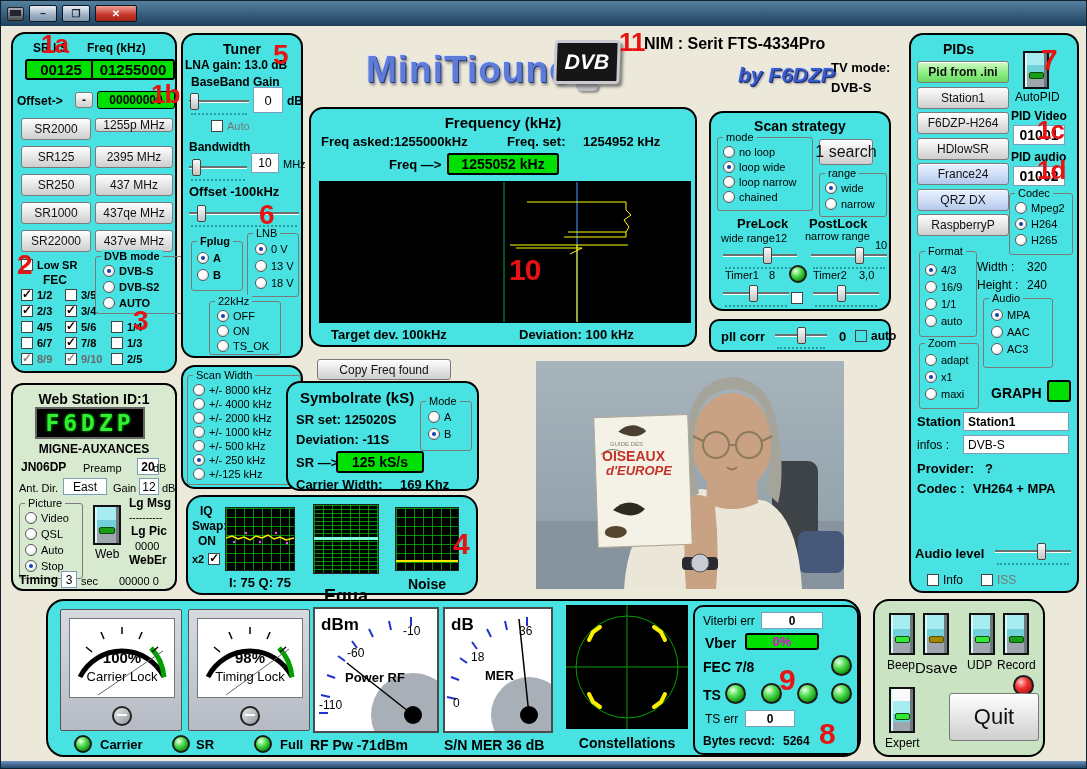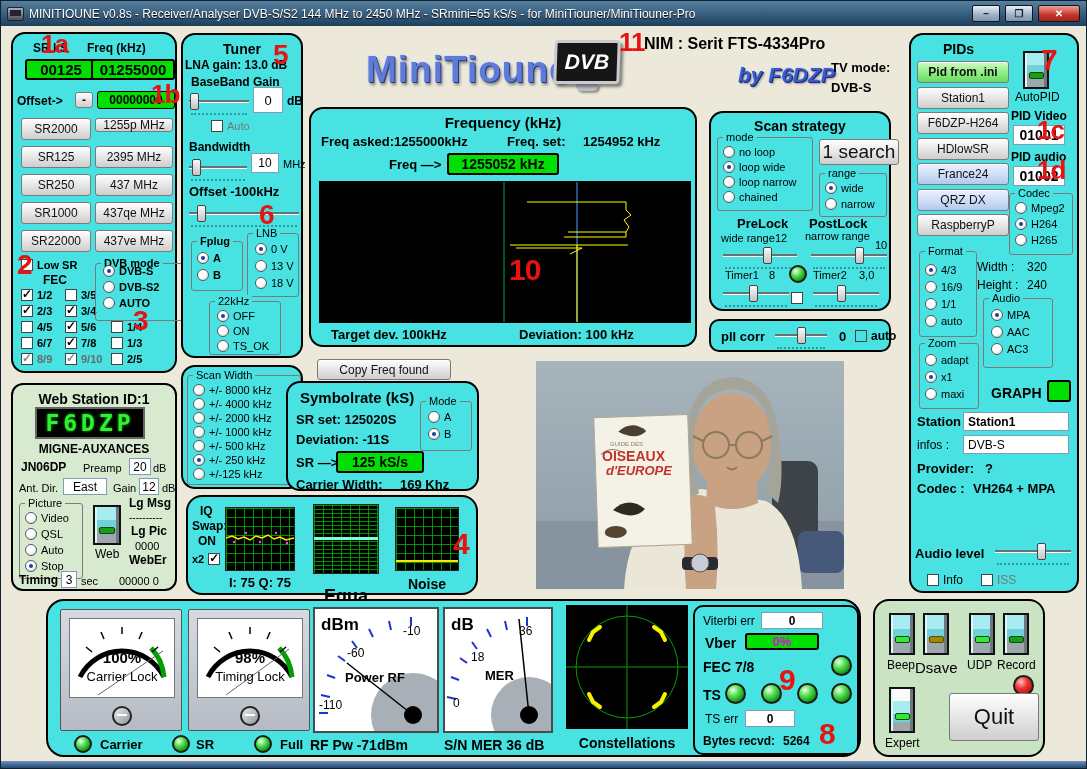--- a/index.html
+++ b/index.html
@@ -73,21 +73,20 @@
 .dvbscr{width:66px;height:44px;background:#161616;border:3px solid #C9C9CF;border-radius:4px;color:#fff;font-style:italic;font-weight:bold;font-size:21px;display:flex;align-items:center;justify-content:center;box-shadow:3px 3px 3px rgba(60,60,60,.6);transform:skewX(-2deg)}
 .dvbstand{width:22px;height:7px;background:#BFBFC5;margin:0 auto;border-radius:0 0 5px 5px;box-shadow:2px 2px 2px rgba(60,60,60,.5)}
 svg{display:block}
 </style>
 </head>
 <body>
 
 <div id="win">
   <div id="titlebar">
     <div class="appicon"></div>
-    <div class="title">MINITIOUNE v0.8s - Receiver/Analyser DVB-S/S2 144 MHz to 2450 MHz - SRmini=65 kS/s - for MiniTiouner/MiniTiouner-Pro</div>
     <div class="winbtn">–</div>
     <div class="winbtn">❐</div>
     <div class="winbtn close">✕</div>
   </div>
 
   <div id="client">
 
     <div class="logo" style="left:365px;top:23px">MiniTioune</div>
     <div class="dvbmon" style="left:553px;top:14px">
       <div class="dvbscr">DVB</div>
@@ -166,21 +165,21 @@
           <span>8/9</span>
         </div>
       <div class="opt b on dis" style="left:52px;top:318px">
           <span class="cb"></span>
           <span>9/10</span>
         </div>
       <div class="opt b" style="left:98px;top:318px">
           <span class="cb"></span>
           <span>2/5</span>
         </div>
-      <div class="fs" style="left:82px;top:229px;width:90px;height:58px">
+      <div class="fs" style="left:82px;top:222px;width:90px;height:58px">
         <span class="lg b">DVB mode</span>
       </div>
       <div class="opt b on" style="left:90px;top:230px">
           <span class="rb"></span>
           <span>DVB-S</span>
         </div>
       <div class="opt b" style="left:90px;top:246px">
           <span class="rb"></span>
           <span>DVB-S2</span>
         </div>
@@ -189,21 +188,21 @@
           <span>AUTO</span>
         </div>
     </div>
 
     <div class="panel" style="left:10px;top:357px;width:166px;height:208px;background:var(--webpanel);border-radius:12px">
       <div class="lbl ctr" style="left:0;top:6px;width:100%;font-size:14px">Web Station ID:1</div>
       <div class="seg" style="left:22px;top:22px;width:110px;height:32px;font-size:23px">F6DZP</div>
       <div class="lbl ctr" style="left:0;top:58px;width:100%;font-size:12px">MIGNE-AUXANCES</div>
       <div class="lbl" style="left:8px;top:76px;font-size:12px">JN06DP</div>
       <div class="lbl n" style="left:70px;top:77px">Preamp</div>
-      <div class="wbox" style="left:116px;top:73px;width:22px;height:17px;font-weight:normal">20</div>
+      <div class="wbox" style="left:124px;top:73px;width:22px;height:17px;font-weight:bold">20</div>
       <div class="lbl n" style="left:140px;top:77px">dB</div>
       <div class="lbl n" style="left:6px;top:97px">Ant. Dir.</div>
       <div class="wbox" style="left:50px;top:93px;width:44px;height:17px;font-weight:normal">East</div>
       <div class="lbl n" style="left:100px;top:97px">Gain</div>
       <div class="wbox" style="left:126px;top:93px;width:20px;height:17px;font-weight:normal">12</div>
       <div class="lbl n" style="left:149px;top:97px">dB</div>
       <div class="fs" style="left:6px;top:118px;width:64px;height:76px">
         <span class="lg lgweb">Picture</span>
       </div>
       <div class="opt" style="left:12px;top:126px">
@@ -377,21 +376,21 @@
           <span>loop wide</span>
         </div>
       <div class="opt" style="left:12px;top:62px">
           <span class="rb"></span>
           <span>loop narrow</span>
         </div>
       <div class="opt" style="left:12px;top:77px">
           <span class="rb"></span>
           <span>chained</span>
         </div>
-      <div class="btn" style="left:108px;top:26px;width:80px;height:26px;font-size:19px">1 search</div>
+      <div class="btn" style="left:108px;top:26px;width:54px;height:26px;font-size:16px">1 search</div>
       <div class="fs" style="left:108px;top:60px;width:68px;height:44px">
           <span class="lg">range</span>
         </div>
       <div class="opt on" style="left:114px;top:68px">
           <span class="rb"></span>
           <span>wide</span>
         </div>
       <div class="opt" style="left:114px;top:84px">
           <span class="rb"></span>
           <span>narrow</span>

